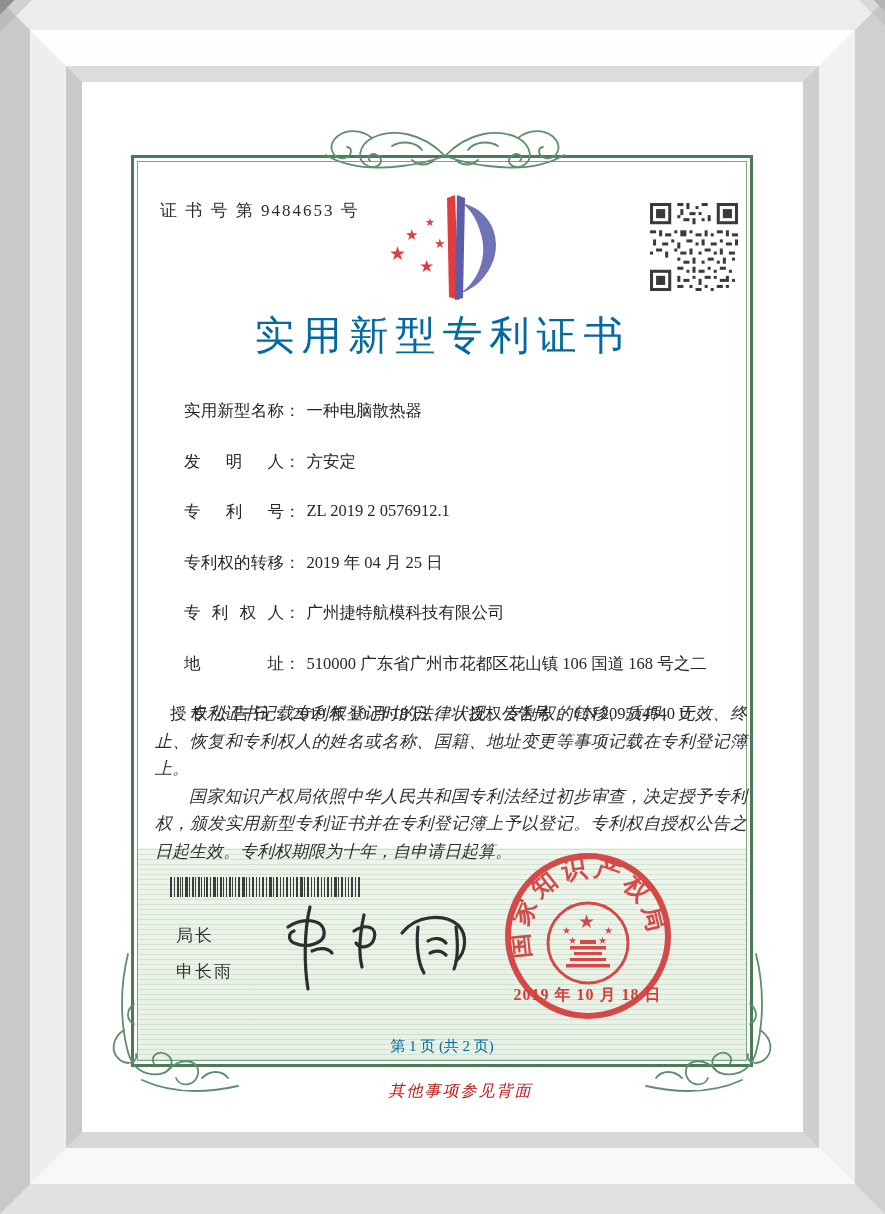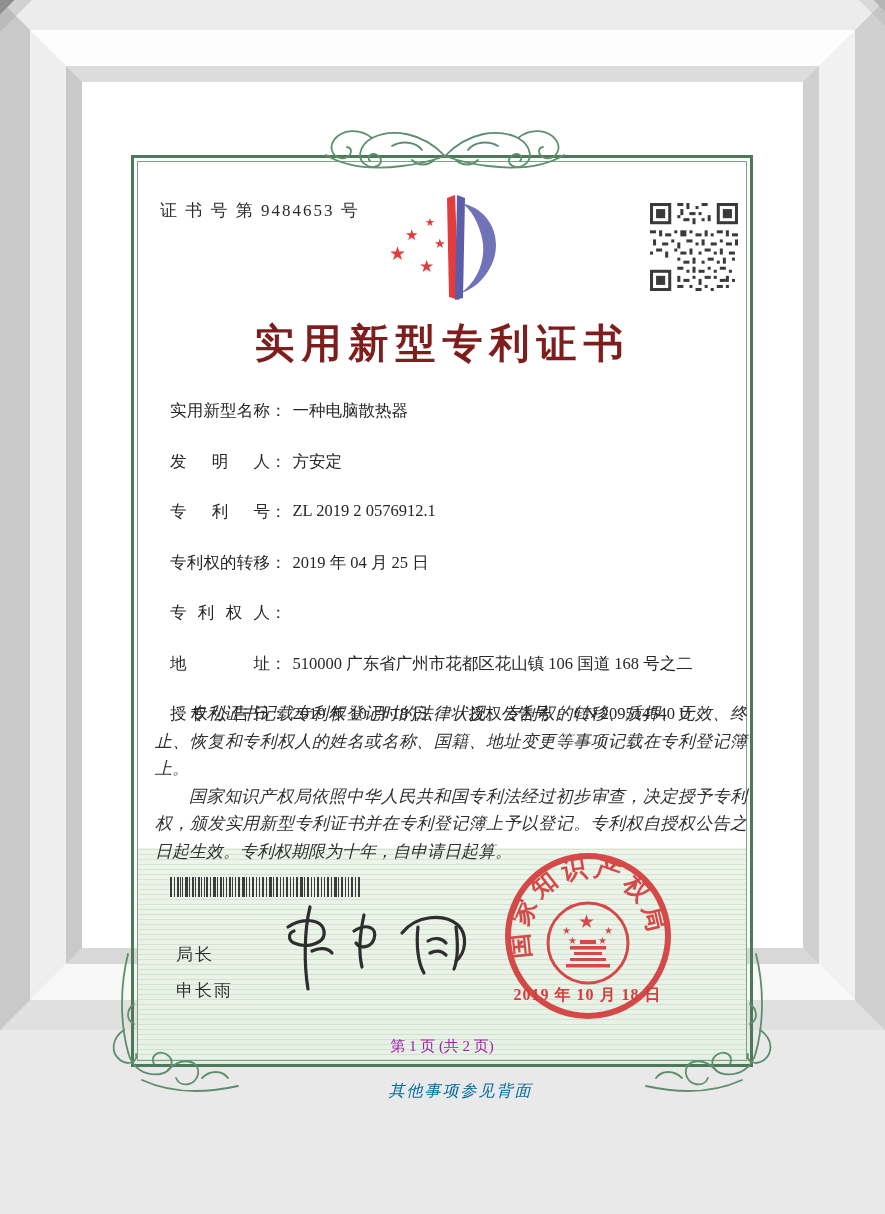--- a/index.html
+++ b/index.html
@@ -1,18 +1,18 @@
 <!DOCTYPE html>
 <html><head>
 <meta charset="utf-8">
 <style>
   * { margin:0; padding:0; box-sizing:border-box; }
   html,body { width:885px; height:1214px; overflow:hidden; background:#e9e9e9;
               font-family:"Liberation Serif","DejaVu Serif",serif; }
-  .stage { position:absolute; left:0; top:0; width:885px; height:1030px; }
+  .stage { position:absolute; left:0; top:0; width:885px; height:1214px; }
 
   
   .frame-outer { position:absolute; inset:0;
       border-style:solid; border-width:30px;
       border-color:#ececec #d0d0d0 #e0e0e0 #c9c9c9; }
   .corner-shade-tl { position:absolute; left:0; top:0; width:120px; height:120px;
       background:linear-gradient(135deg, #8f8f8f 0 10px, rgba(160,160,160,.35) 10px 22px, transparent 23px); }
   .corner-shade-tr { position:absolute; right:0; top:0; width:120px; height:120px;
       background:linear-gradient(225deg, #b5b5b5 0 8px, rgba(170,170,170,.3) 8px 18px, transparent 19px); }
   .frame-face { position:absolute; inset:30px;
@@ -28,44 +28,44 @@
       border:3px solid #4c7a57; }
   .gborder .inner { position:absolute; inset:3px; border:1px solid #79a384; }
   .guilloche { position:absolute; left:4px; right:4px; bottom:4px; height:212px;
       background:
         repeating-linear-gradient(0deg, rgba(120,170,130,.22) 0 1px, rgba(120,170,130,0) 1px 5px),
         linear-gradient(#edf4ea, #e8f1e5); }
 
   
   .abs { position:absolute; }
   .cert-no { left:160px; top:199px; font-size:17px; letter-spacing:2px; color:#2b2b2b; }
-  .title { left:0; right:0; top:316px; text-align:center; font-size:40px;
-           letter-spacing:7px; color:#7f1d1d; font-weight:700; }
+  .title { left:0; right:0; top:308px; text-align:center; font-size:40px;
+           letter-spacing:7px; color:#0369a1; font-weight:400; }
 
   .fields { left:170px; top:400px; width:575px; font-size:16.5px; color:#262626; }
-  .frow { display:flex; margin-bottom:28.5px; white-space:nowrap; }
+  .frow { display:flex; margin-bottom:28.5px; white-space:nowrap;margin-left:14px; }
   .flabel { display:inline-block; width:100px; text-align:justify; text-align-last:justify; }
   .fcolon { display:inline-block; }
   .fvalue { display:inline-block; margin-left:6px; }
   .grant-row { display:flex; white-space:nowrap; }
   .grant-right { margin-left:40px; }
 
   .paras { left:155px; top:700px; width:592px; font-size:17px; line-height:27.5px;
            color:#2f2f2f; font-style:italic; text-align:justify; }
   .paras p { text-indent:2em; }
 
   .officer { left:176px; top:924px; font-size:17px; color:#333;
-             font-family:"Liberation Sans","DejaVu Sans",sans-serif;margin-top:19px; }
+             font-family:"Liberation Sans","DejaVu Sans",sans-serif; }
   .officer div { margin-bottom:13px; letter-spacing:2px; }
 
   .seal-date { left:505px; top:985px; width:165px; text-align:center;
                color:#d43c3c; font-size:16px; font-weight:600; letter-spacing:1px; }
-  .page-note { left:131px; width:622px; top:1037px; text-align:center; font-size:15px; color:#a21caf; }
+  .page-note { left:131px; width:622px; top:1037px; text-align:center; font-size:15px; color:#0369a1; }
   .back-note { left:0; right:0; top:1081px; text-align:center; font-size:16px;
-               font-style:italic; color:#0369a1; letter-spacing:2px;padding-left:36px; }
+               font-style:italic; color:#b91c1c; letter-spacing:2px;padding-left:36px; }
 
   svg { display:block; }
   .flourish { color:#5d8f6d; }
 </style>
 </head>
 <body>
 
 <div class="stage">
 
   <div class="frame-outer"></div>
@@ -247,20 +247,21 @@
         <span class="fvalue">ZL 2019 2 0576912.1</span>
     </div>
     <div class="frow">
       <span class="flabel">专利权的转移</span>
         <span class="fcolon">：</span>
         <span class="fvalue">2019 年 04 月 25 日</span>
     </div>
     <div class="frow">
       <span class="flabel">专利权人</span>
         <span class="fcolon">：</span>
+        <span class="fvalue">广州捷特航模科技有限公司</span>
     </div>
     <div class="frow">
       <span class="flabel">地址</span>
         <span class="fcolon">：</span>
         <span class="fvalue">510000 广东省广州市花都区花山镇 106 国道 168 号之二</span>
     </div>
     <div class="grant-row">
       <span>
         <span class="flabel">授权公告日</span><span class="fcolon">：</span><span class="fvalue">2019 年 10 月 18 日</span>
       </span>

